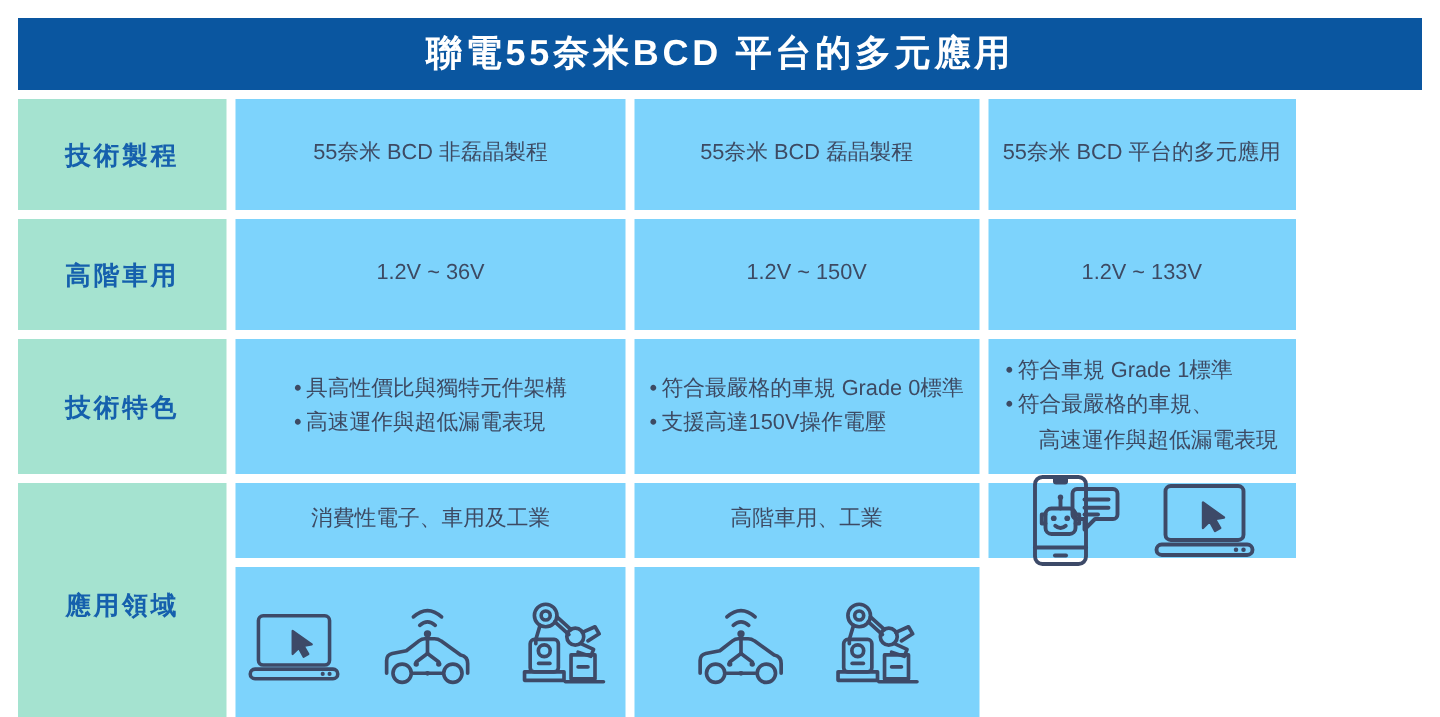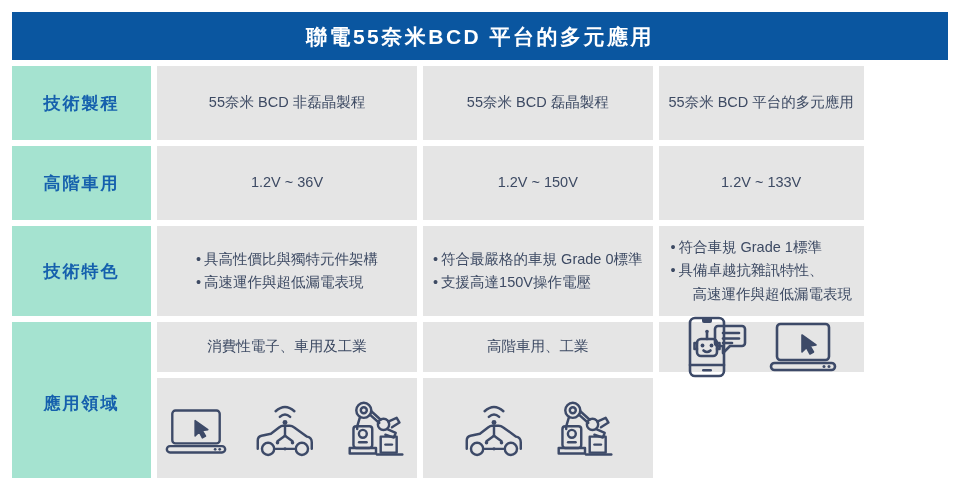--- a/index.html
+++ b/index.html
@@ -24,21 +24,21 @@
     top: 12px;
     width: 936px;
     height: 48px;
     background: #0a56a0;
     display: flex;
     align-items: center;
     justify-content: center;
   }
   .header-title {
     color: #ffffff;
-    font-size: 21px;
+    font-size: 24px;
     font-weight: bold;
     letter-spacing: 2.5px;
     white-space: nowrap;
     line-height: 1;
   }
 
   
   .grid {
     position: absolute;
     left: 12px;
@@ -61,21 +61,21 @@
     color: #1560ad;
     font-size: 17px;
     font-weight: bold;
     letter-spacing: 2px;
     line-height: 1;
     white-space: nowrap;
   }
   .lbl-apps { grid-row: span 2; }
 
   .cell {
-    background: #e5e5e5;
+    background: #7dd3fc;
     display: flex;
     align-items: center;
     justify-content: center;
     padding: 6px 10px;
   }
   .cell-text {
     color: #3d4a63;
     font-size: 14.5px;
     line-height: 1.45;
     text-align: center;
@@ -165,21 +165,21 @@
     </div>
     <div class="cell cell-bullets">
       <div class="bullets">
         <span class="bi"><span class="dot">•</span><span>符合最嚴格的車規 Grade 0標準</span></span>
         <span class="bi"><span class="dot">•</span><span>支援高達150V操作電壓</span></span>
       </div>
     </div>
     <div class="cell cell-bullets">
       <div class="bullets">
         <span class="bi"><span class="dot">•</span><span>符合車規 Grade 1標準</span></span>
-        <span class="bi"><span class="dot">•</span><span>具備卓越抗雜訊特性、</span><span class="cont">高速運作與超低漏電表現</span></span>
+        <span class="bi"><span class="dot">•</span><span>符合最嚴格的車規、</span><span class="cont">高速運作與超低漏電表現</span></span>
       </div>
     </div>
 
     <div class="lbl lbl-apps">
       <span class="lbl-text">應用領域</span>
     </div>
     <div class="cell cell-apps">
       <span class="cell-text">消費性電子、車用及工業</span>
     </div>
     <div class="cell cell-apps">

